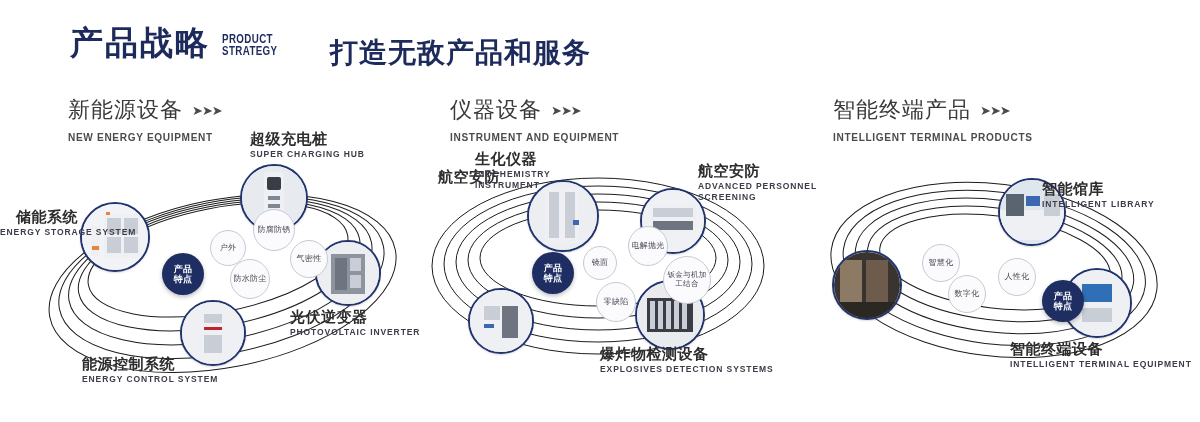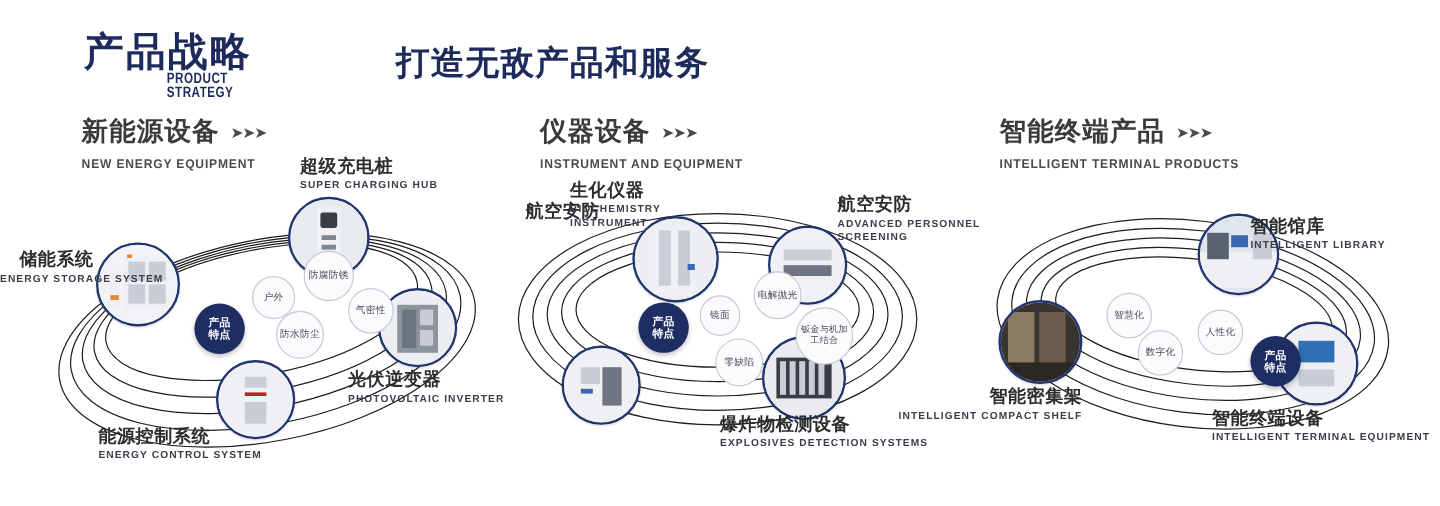--- a/index.html
+++ b/index.html
@@ -4,39 +4,39 @@
 <style>
   html,body{margin:0;padding:0;}
   body{
     width:1200px;height:422px;background:#ffffff;overflow:hidden;
     font-family:"Liberation Sans","DejaVu Sans",sans-serif;
     color:#2b2b2b;position:relative;
   }
   .stage{position:absolute;inset:0;}
 
   
-  .header{position:absolute;left:70px;top:26px;display:flex;align-items:flex-end;flex-direction:column;}
+  .header{position:absolute;left:70px;top:26px;display:flex;align-items:flex-end;}
   .h-cn{
     font-size:33px;font-weight:bold;color:#1d2a5c;letter-spacing:2px;
     line-height:1;white-space:nowrap;
   }
   .h-en{
     margin-left:12px;margin-bottom:2px;color:#1d2a5c;font-weight:bold;
     font-size:12.5px;line-height:12px;letter-spacing:0.5px;
     transform:scaleX(.78);transform-origin:left bottom;white-space:nowrap;
   }
   .h-sub{
     position:absolute;left:330px;top:34px;font-size:28px;font-weight:bold;
     color:#1d2a5c;letter-spacing:1px;white-space:nowrap;
   }
 
   
   .sec{position:absolute;}
   .sec .t-row{display:flex;align-items:center;}
-  .sec .t-cn{font-size:22px;font-weight:bold;color:#3a3a3a;letter-spacing:1px;white-space:nowrap;}
+  .sec .t-cn{font-size:22px;font-weight:normal;color:#3a3a3a;letter-spacing:1px;white-space:nowrap;}
   .sec .arrows{margin-left:9px;color:#4a4a4a;font-size:13px;letter-spacing:-1px;line-height:1;}
   .sec .t-en{
     margin-top:6px;font-size:10.5px;font-weight:bold;color:#4b4b4b;
     letter-spacing:0.7px;white-space:nowrap;transform:scaleX(.96);transform-origin:left top;
   }
   #sec-1{left:68px;top:95px;}
   #sec-2{left:450px;top:95px;}
   #sec-3{left:833px;top:95px;}
 
   
@@ -312,24 +312,20 @@
       <div class="c-en">INTELLIGENT LIBRARY</div>
     </div>
 
     <div class="node" style="left:22px;top:110px;width:66px;height:66px;">
       <div class="ph" style="background:#3a3430;">
         <div class="blk" style="left:6px;top:8px;width:22px;height:50px;background:#8d7a64;"></div>
         <div class="blk" style="left:32px;top:8px;width:22px;height:50px;background:#6d5c4c;"></div>
         <div class="blk" style="left:0;top:50px;width:66px;height:16px;background:#2b2723;"></div>
       </div>
     </div>
-    <div class="cap right" style="left:-68px;top:182px;width:160px;">
-      <div class="c-cn">智能密集架</div>
-      <div class="c-en" style="white-space:normal;">INTELLIGENT COMPACT SHELF</div>
-    </div>
 
     <div class="node" style="left:252px;top:128px;width:66px;height:66px;">
       <div class="ph" style="background:#eef0f3;">
         <div class="blk w" style="left:14px;top:6px;width:38px;height:54px;border-radius:4px;"></div>
         <div class="blk" style="left:18px;top:14px;width:30px;height:18px;background:#2f6fb5;"></div>
         <div class="blk l" style="left:18px;top:38px;width:30px;height:14px;"></div>
       </div>
     </div>
     <div class="cap center" style="left:200px;top:200px;width:190px;">
       <div class="c-cn">智能终端设备</div>

